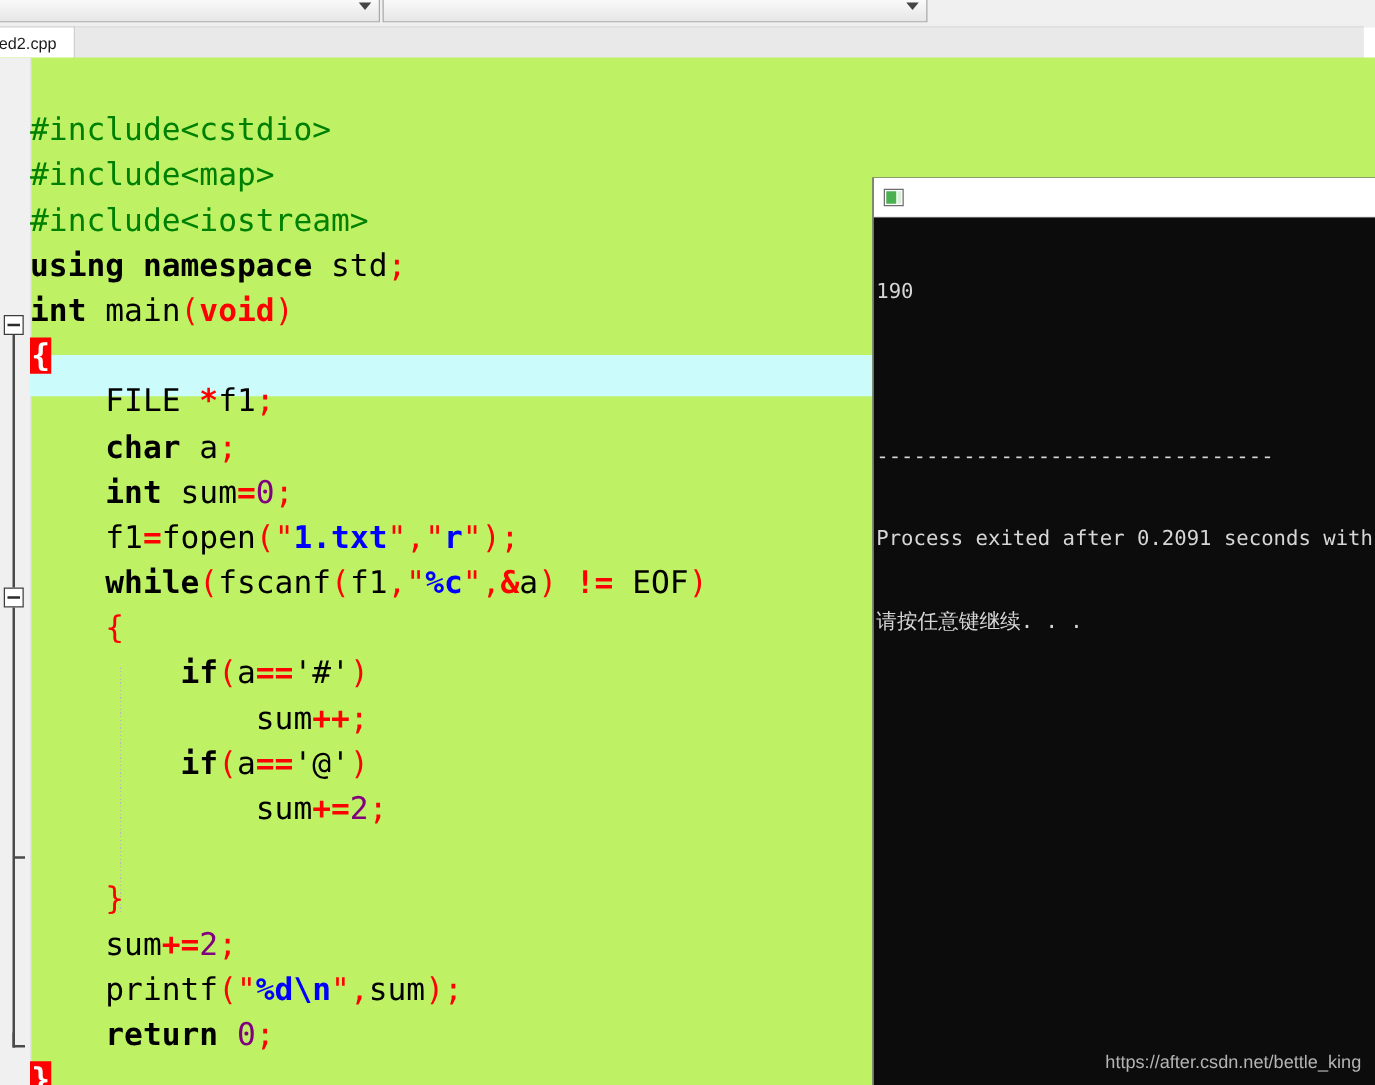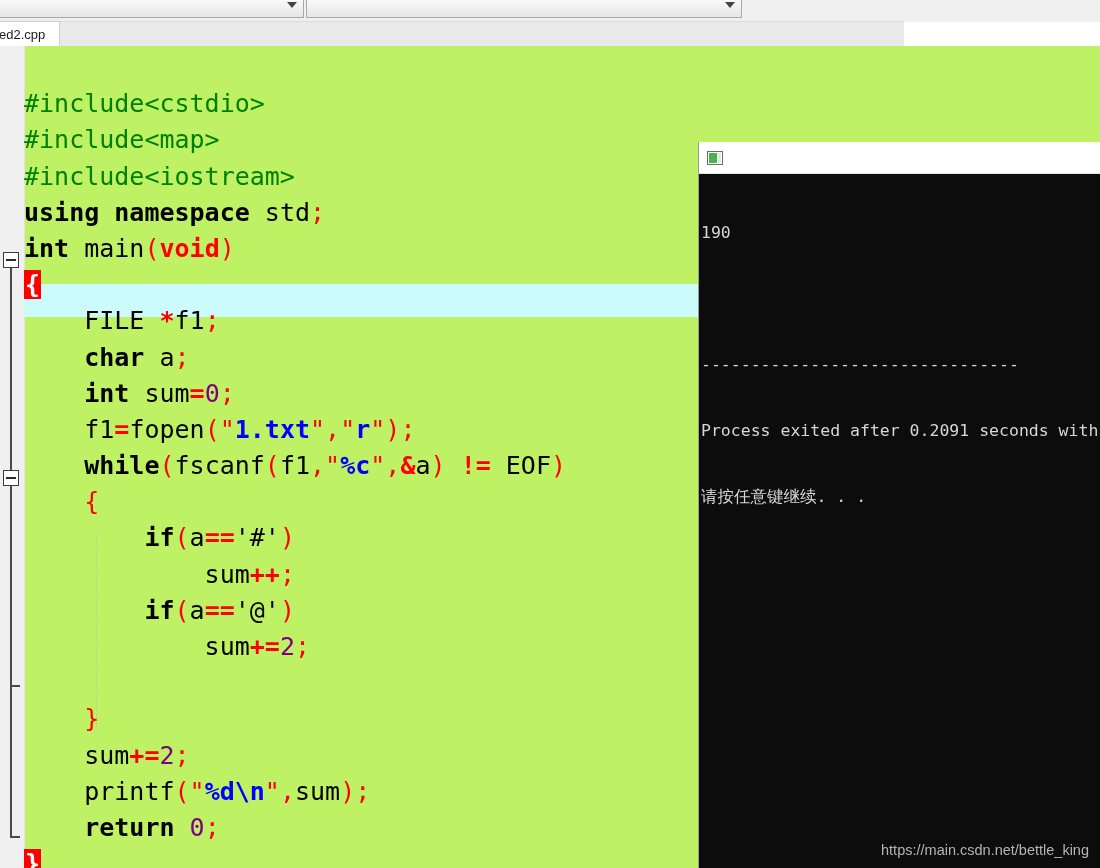--- a/index.html
+++ b/index.html
@@ -29,21 +29,21 @@
     border-left:5px solid transparent;
     border-right:5px solid transparent;
     border-top:6px solid #454545;
   }
   #toolbar-gap{
     position:absolute;left:0;top:19px;width:1100px;height:3px;background:#f0f0f0;
   }
 
   
   #tabstrip{
-    position:absolute;left:0;top:18px;width:904px;height:28px;
+    position:absolute;left:0;top:18px;width:1091px;height:28px;
     background:#efefef;
     border-bottom:1px solid #d8d8d8;
   }
   #tab-active{
     position:absolute;left:-6px;top:3px;
     height:26px;width:66px;
     background:#ffffff;
     border:1px solid #d0d0d0;
     border-bottom:none;
     box-sizing:border-box;
@@ -225,14 +225,14 @@
   <div id="console-titlebar">
     <span id="console-icon"></span>
   </div>
   <div id="console-body">
     <span class="cline">190</span>
     <span class="cline"></span>
     <span class="cline" id="console-sep">--------------------------------</span>
     <span class="cline">Process exited after 0.2091 seconds with</span>
     <span class="cline">请按任意键继续. . .</span>
   </div>
-  <div id="watermark">https://main.csdn.net/bettle_king</div>
+  <div id="watermark">https://after.csdn.net/bettle_king</div>
 </div>
 
 </body></html>

